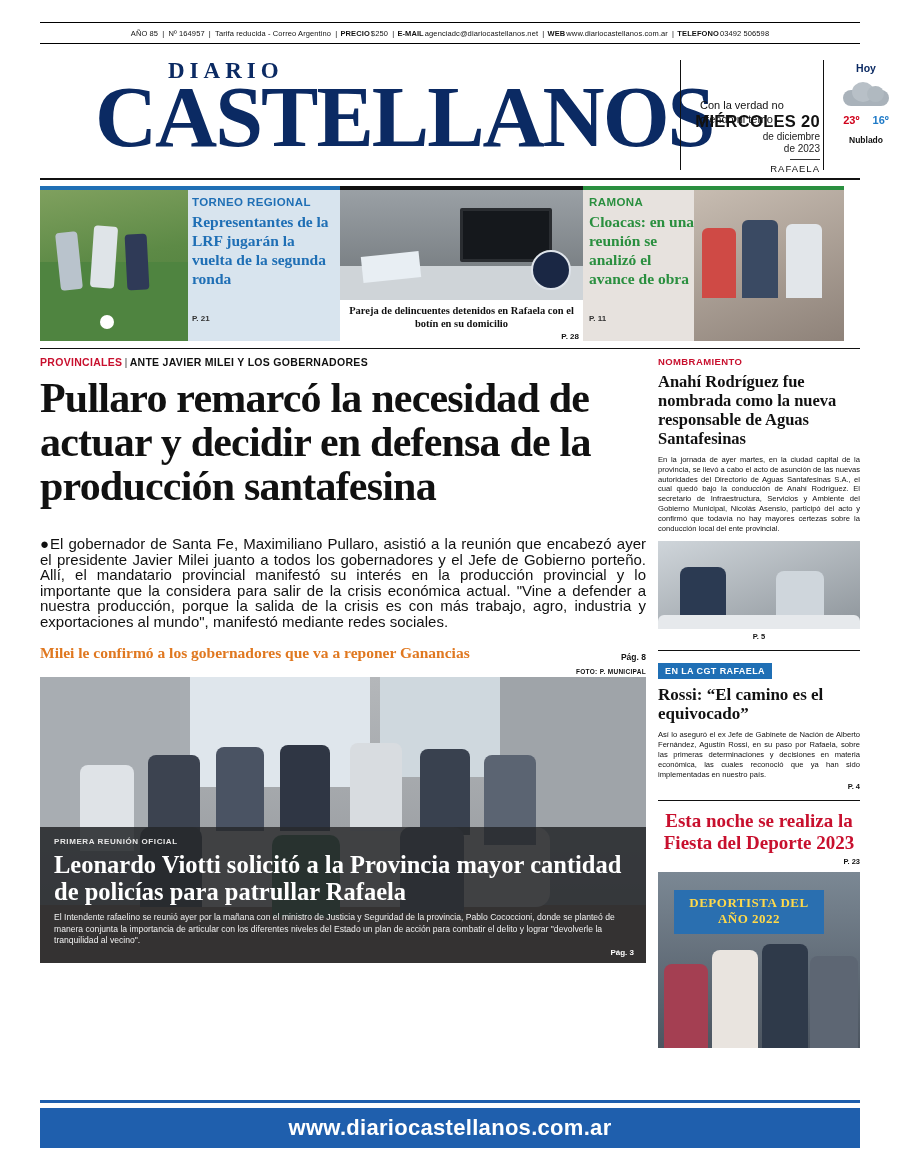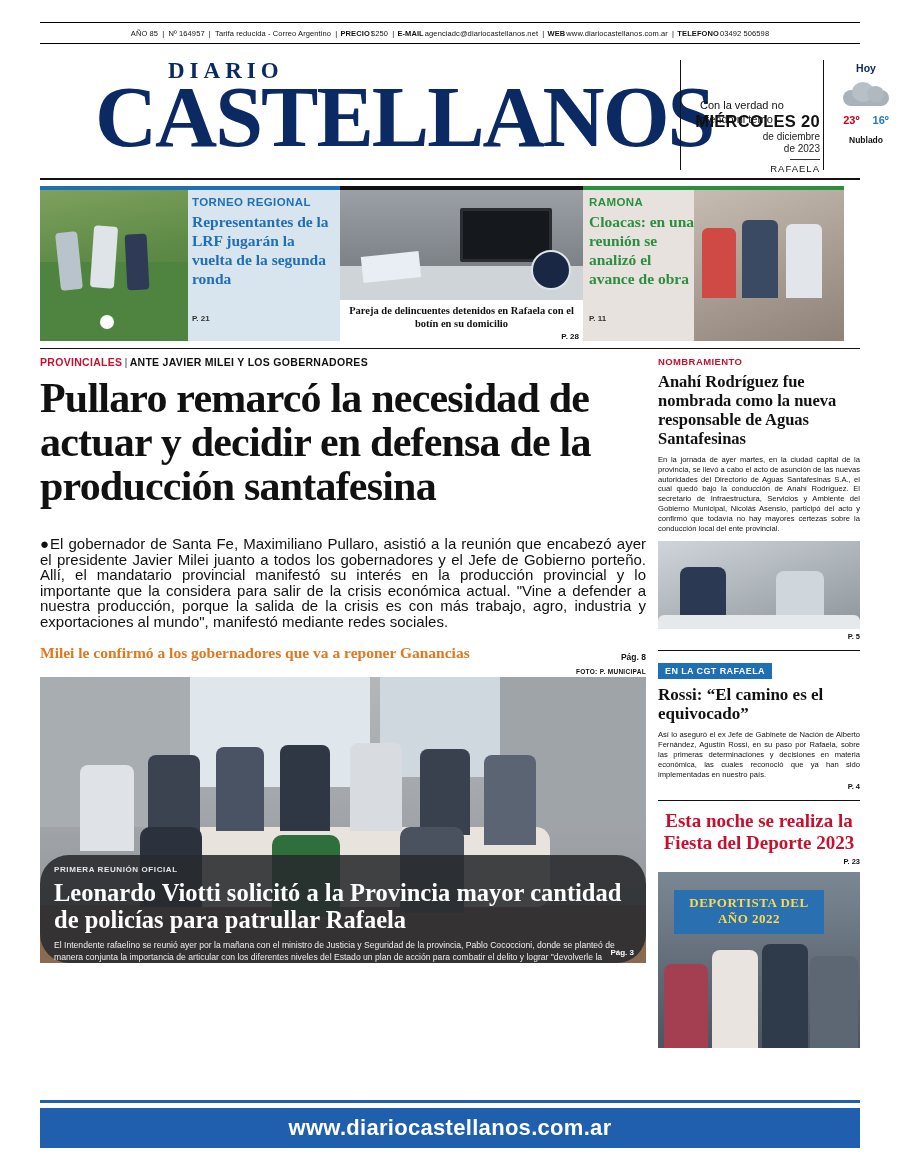--- a/index.html
+++ b/index.html
@@ -134,22 +134,22 @@
     overflow:hidden;
   }
   .bigphoto .window { position:absolute; left:150px; top:0; width:180px; height:110px; background:#dfe6ec; }
   .bigphoto .window2 { position:absolute; left:340px; top:0; width:120px; height:100px; background:#cfd8de; }
   .bigphoto .wallL { position:absolute; left:0; top:0; width:150px; height:150px; background:#a8adb2; }
   .bigphoto .wallR { position:absolute; left:460px; top:0; width:146px; height:150px; background:#9fa4a9; }
   .bigphoto .table { position:absolute; left:110px; top:150px; width:400px; height:80px; background:#e8e4dd; border-radius:14px; }
   .bigphoto .floor { position:absolute; left:0; bottom:0; width:100%; height:58px; background:#8a6b52; }
   .bigphoto .p { position:absolute; border-radius:8px 8px 0 0; }
   .bigphoto .cap {
-    position:absolute; left:0; bottom:0; width:100%; height:108px;
-    background:rgba(40,42,46,0.88); color:#fff; padding:10px 14px 16px;border-radius:29px;
+    position:absolute; left:0; bottom:0; width:100%; height:136px;
+    background:rgba(40,42,46,0.88); color:#fff; padding:10px 14px 16px;
   }
   .bigphoto .cap .k { font-size:8px; font-weight:bold; letter-spacing:.6px; color:#e6e6e6; }
   .bigphoto .cap h2 {
     margin:5px 0 0; font-family:"Liberation Serif", serif; font-weight:bold;
     font-size:24.5px; line-height:27px;
   }
   .bigphoto .cap p { margin:7px 0 0; font-size:8.6px; line-height:11.4px; color:#f0f0f0; }
   .bigphoto .cap .pg { position:absolute; right:12px; bottom:6px; font-size:8px; font-weight:bold; }
 
   
@@ -157,21 +157,21 @@
   .r-div { width:100%; height:1px; background:#111; margin:9px 0; }
   .r-kicker { font-size:9.5px; font-weight:bold; letter-spacing:.4px; color:#c8102e; }
   .r-head {
     margin-top:5px; font-family:"Liberation Serif", serif; font-weight:bold;
     font-size:16.5px; line-height:19px;
   }
   .r-body { margin-top:7px; font-size:7.6px; line-height:9.8px; text-align:justify; }
   .r-photo { position:relative; margin-top:8px; width:202px; height:88px; background:#b9c0c6; overflow:hidden; }
   .r-photo .bg { position:absolute; inset:0; background:linear-gradient(160deg,#cfd5da,#8e959b); }
   .r-photo .m { position:absolute; border-radius:6px 6px 0 0; }
-  .r-pg { text-align:right; font-size:7.5px; font-weight:bold; margin-top:3px; }
+  .r-pg { text-align:center; font-size:7.5px; font-weight:bold; margin-top:3px; }
   .r-tag {
     display:inline-block; background:#1f6fb5; color:#fff;
     font-size:9px; font-weight:bold; letter-spacing:.4px;
     padding:3px 7px;
   }
   .r-head2 {
     margin-top:6px; font-family:"Liberation Serif", serif; font-weight:bold;
     font-size:17px; line-height:19px;
   }
   .r-pg-right { text-align:right; font-size:7.5px; font-weight:bold; margin-top:3px; }

